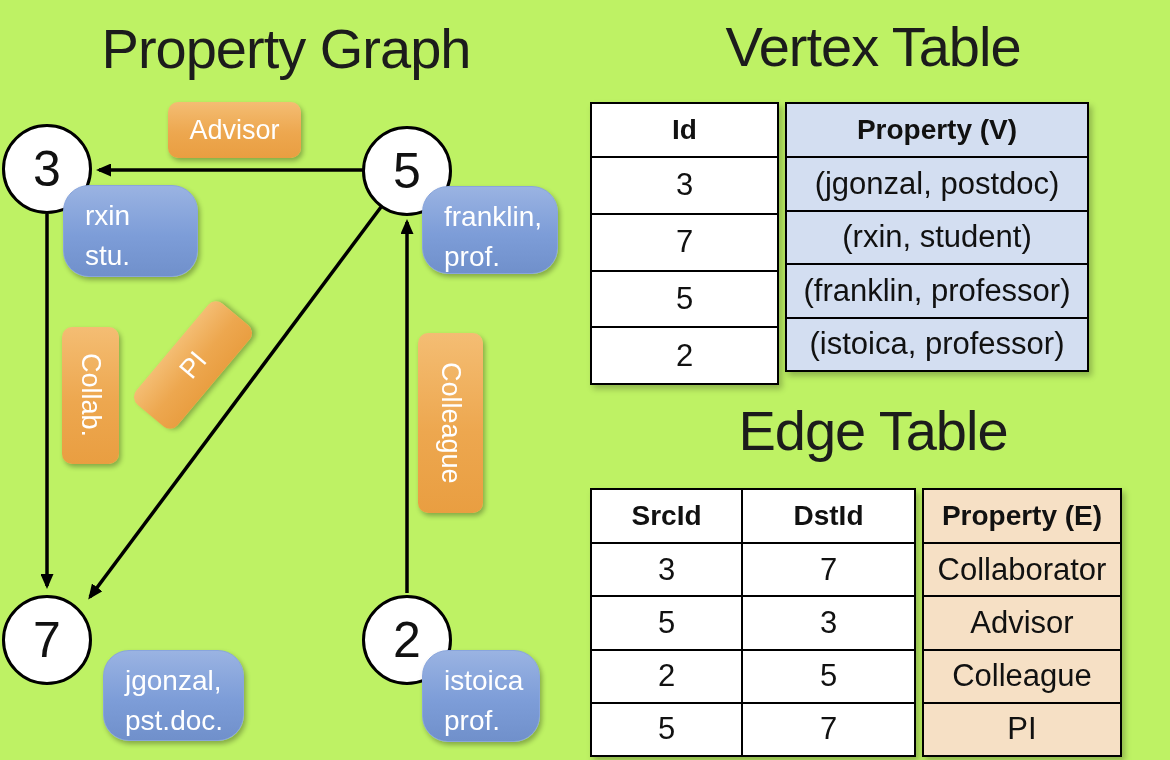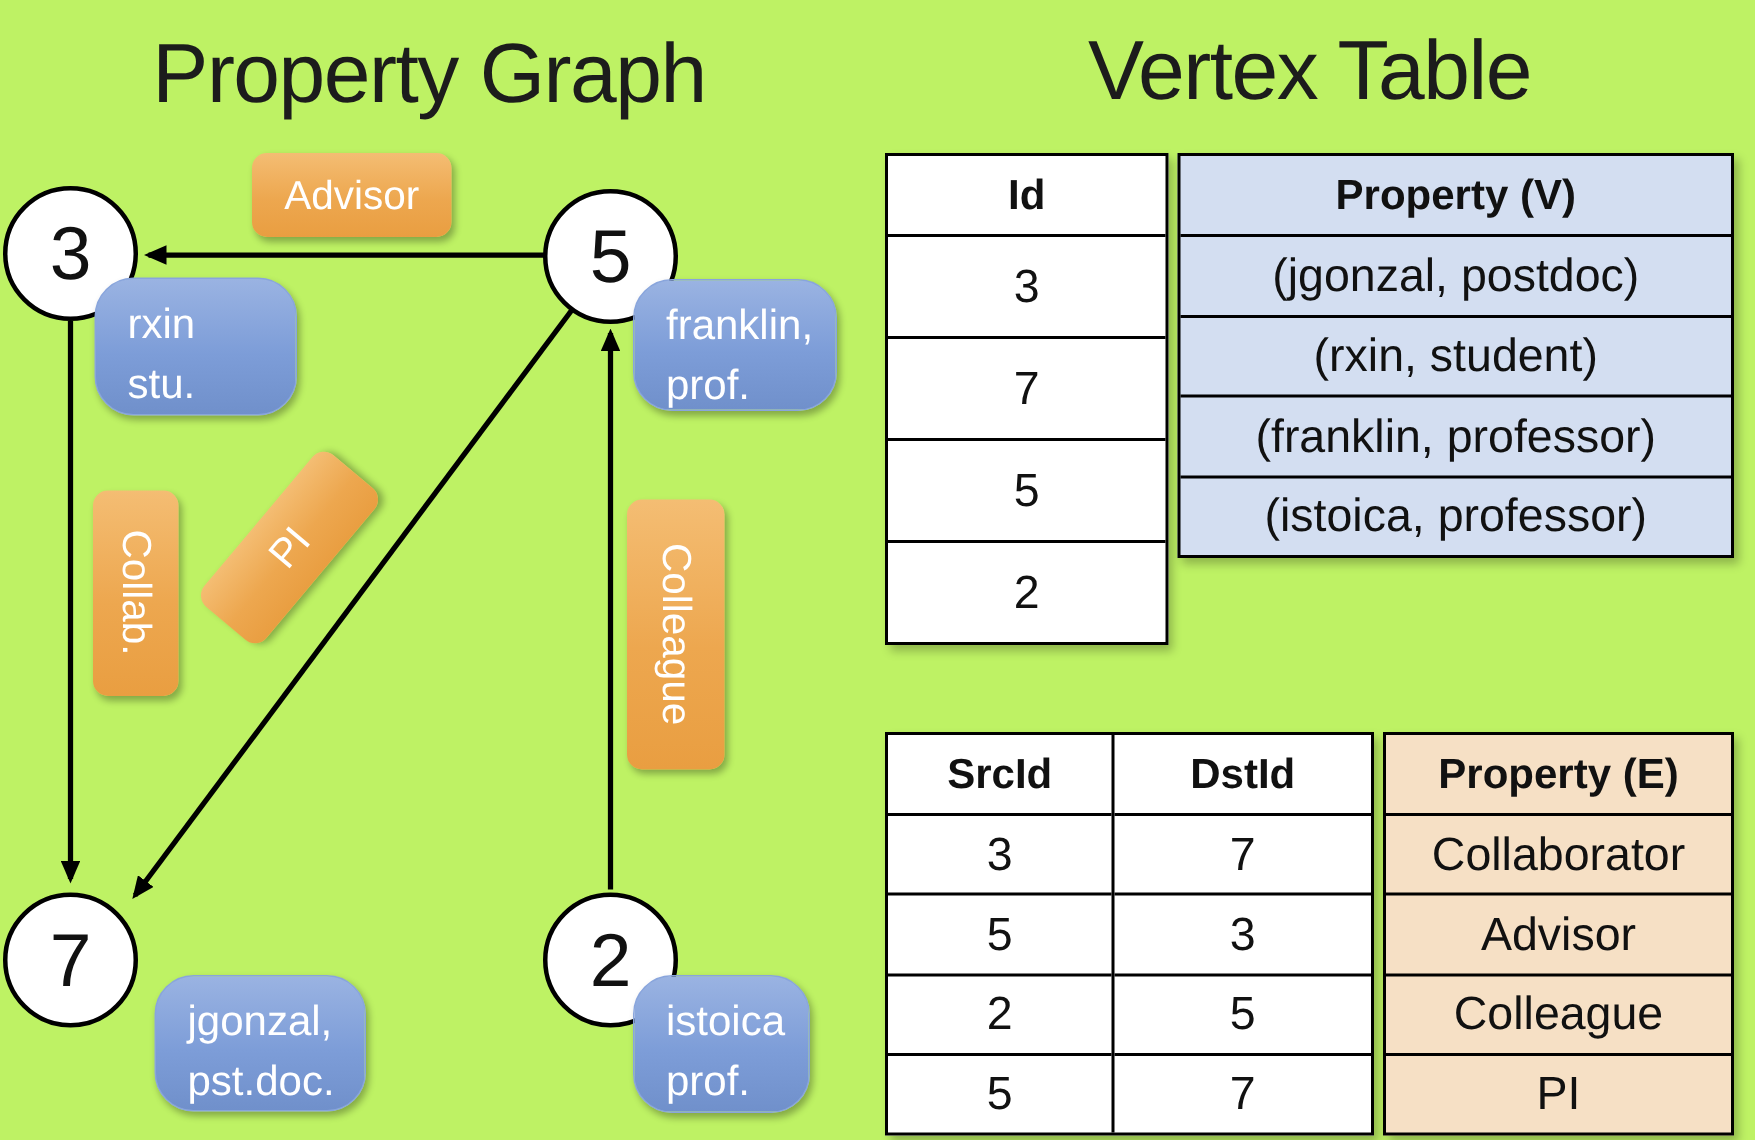--- a/index.html
+++ b/index.html
@@ -50,20 +50,21 @@
   .subcol.first{border-right:2.5px solid #000;box-sizing:border-box;}
   .subcol .cell{flex:1 1 auto;}
 </style>
 </head>
 <body>
 
 <div class="stage">
 
   <div class="title" style="left:0;top:16px;width:572px;">Property Graph</div>
   <div class="title" style="left:590px;top:14px;width:566px;">Vertex Table</div>
+  <div class="title" style="left:590px;top:398px;width:566px;">Edge Table</div>
 
   <svg class="edges-svg" viewBox="0 0 585 760">
     <defs>
       <marker id="arw" markerUnits="userSpaceOnUse" markerWidth="15" markerHeight="13" refX="12" refY="6.5" orient="auto">
         <path d="M0,0 L15,6.5 L0,13 Z" fill="#000"></path>
       </marker>
     </defs>
     <line x1="363" y1="170" x2="99" y2="170" stroke="#000" stroke-width="3.5" marker-end="url(#arw)"></line>
     <line x1="47" y1="214" x2="47" y2="586" stroke="#000" stroke-width="3.5" marker-end="url(#arw)"></line>
     <line x1="381" y1="207" x2="90" y2="597" stroke="#000" stroke-width="3.5" marker-end="url(#arw)"></line>
@@ -90,29 +91,29 @@
   </div>
   <div class="prop-box" style="left:62px;top:650px;width:141px;height:91px;margin-left:41px;">
     <div>jgonzal,</div>
     <div>pst.doc.</div>
   </div>
   <div class="prop-box" style="left:422px;top:650px;width:118px;height:92px;">
     <div>istoica</div>
     <div>prof.</div>
   </div>
 
-  <div class="tcol" style="left:590px;top:102px;width:189px;height:328px;">
+  <div class="tcol" style="left:590px;top:102px;width:189px;height:283px;">
     <div class="cell header">Id</div>
     <div class="cell">3</div>
     <div class="cell">7</div>
     <div class="cell">5</div>
     <div class="cell">2</div>
   </div>
 
-  <div class="tcol" style="left:785px;top:102px;width:371px;height:270px;background:#d3def1;">
+  <div class="tcol" style="left:785px;top:102px;width:304px;height:270px;background:#d3def1;">
     <div class="cell header">Property (V)</div>
     <div class="cell">(jgonzal, postdoc)</div>
     <div class="cell">(rxin, student)</div>
     <div class="cell">(franklin, professor)</div>
     <div class="cell">(istoica, professor)</div>
   </div>
 
   <div class="tcol split" style="left:590px;top:488px;width:326px;height:269px;">
     <div class="subcol first" style="width:151px;">
       <div class="cell header">SrcId</div>
@@ -123,21 +124,21 @@
     </div>
     <div class="subcol" style="flex:1 1 auto;">
       <div class="cell header">DstId</div>
       <div class="cell">7</div>
       <div class="cell">3</div>
       <div class="cell">5</div>
       <div class="cell">7</div>
     </div>
   </div>
 
-  <div class="tcol" style="left:922px;top:488px;width:234px;height:269px;background:#f6e0c5;">
+  <div class="tcol" style="left:922px;top:488px;width:200px;height:269px;background:#f6e0c5;">
     <div class="cell header">Property (E)</div>
     <div class="cell">Collaborator</div>
     <div class="cell">Advisor</div>
     <div class="cell">Colleague</div>
     <div class="cell">PI</div>
   </div>
 
 </div>
 
 </body></html>

